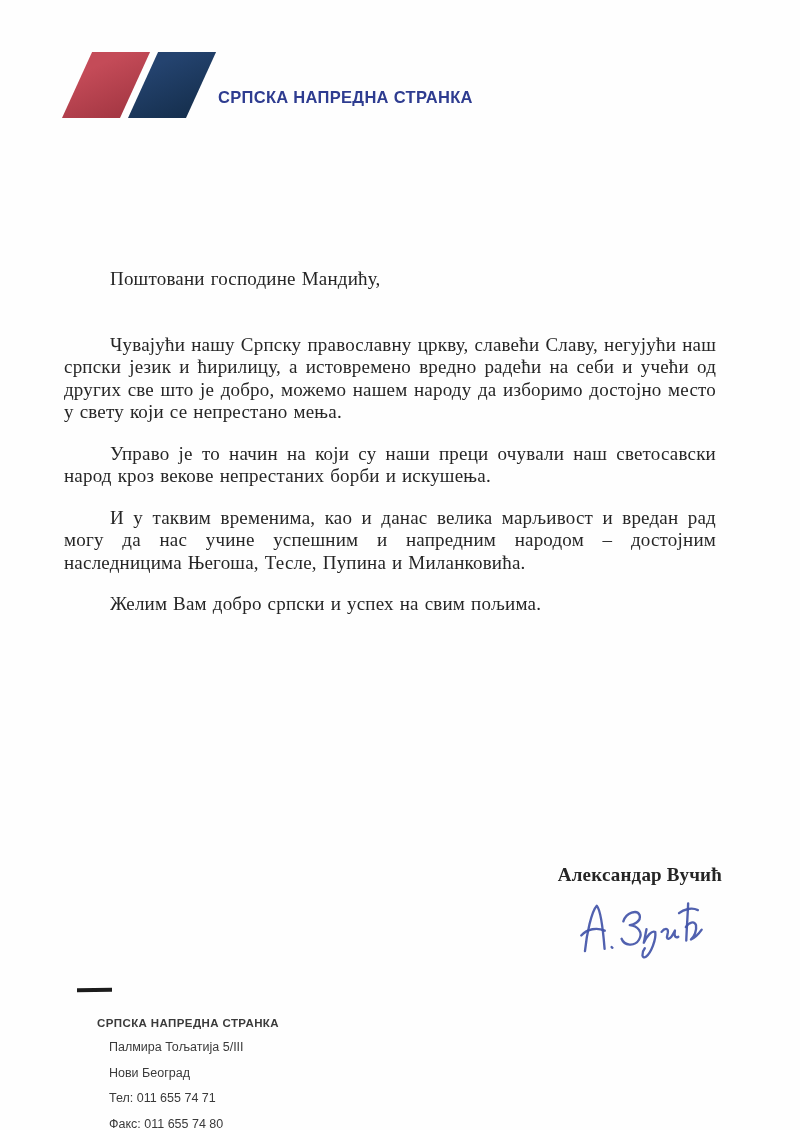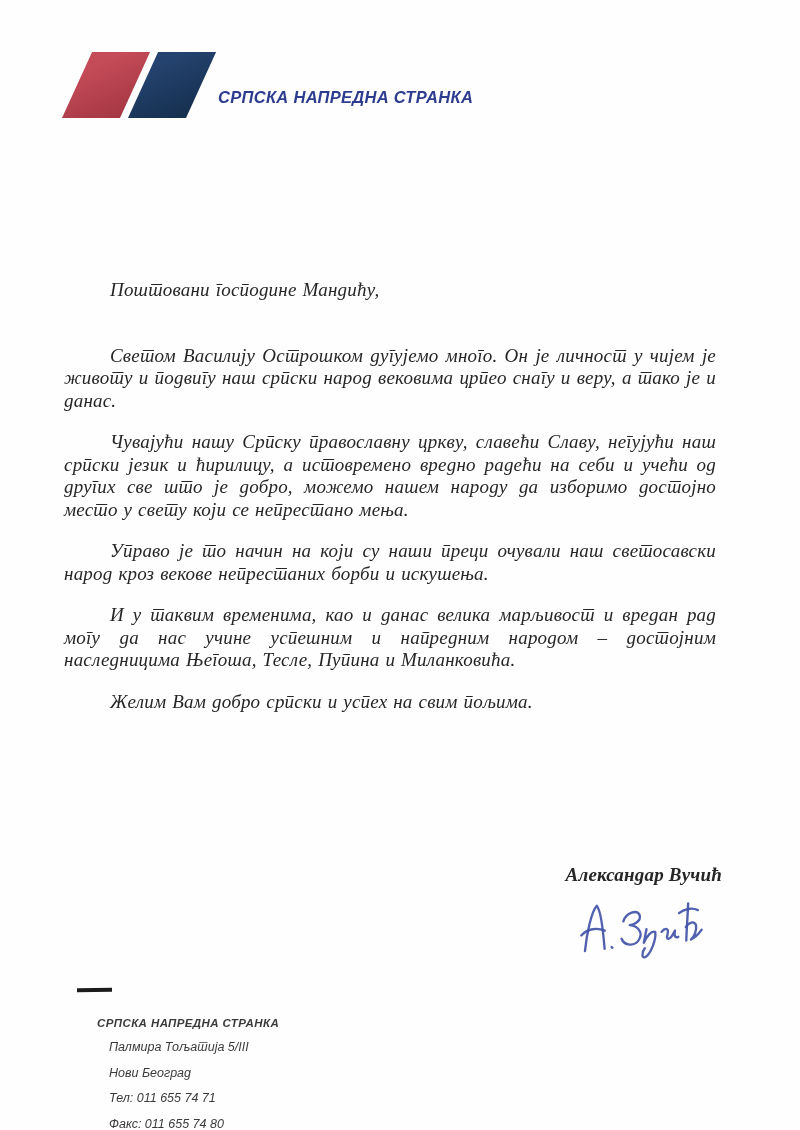--- a/index.html
+++ b/index.html
@@ -5,21 +5,20 @@
   html, body { margin: 0; padding: 0; background: #9a9a9a; }
   .page {
     position: relative;
     width: 800px;
     height: 1130px;
     margin: 0 auto;
     background: #fefefe;
     overflow: hidden;
     font-family: "Liberation Serif", "DejaVu Serif", serif;
     color: var(--body-text, #262626);
-    font-style: italic;
   }
 
   
   .letterhead { position: absolute; left: 0; top: 0; width: 100%; height: 140px; }
   .par {
     position: absolute;
     top: 52px;
     width: 58px;
     height: 66px;
     transform: skewX(-24.5deg);
@@ -42,21 +41,21 @@
     font-size: 16.5px;
     letter-spacing: 0.3px;
     color: var(--logo-text, #2e3c90);
     white-space: nowrap;
   }
 
   
   .letter {
     position: absolute;
     left: 64px;
-    top: 279px;
+    top: 268px;
     width: 652px;
     font-size: 19px;
     line-height: 22.5px;
     letter-spacing: 0.2px;
     word-spacing: 1px;
   }
   .letter p { margin: 0 0 19px; text-indent: 46px; text-align: justify; }
   .letter p.salutation { margin-bottom: 43px; text-align: left; }
 
   
@@ -117,21 +116,20 @@
 <div class="page">
 
   <div class="letterhead">
     <div class="par red"></div>
     <div class="par blue"></div>
     <div class="wordmark">СРПСКА НАПРЕДНА СТРАНКА</div>
   </div>
 
   <div class="letter">
     <p class="salutation">Поштовани господине Мандићу,</p>
-    <p class="para">Светом Василију Острошком дугујемо много. Он је личност у чијем је животу и подвигу наш српски народ вековима црпео снагу и веру, а тако је и данас.</p>
     <p class="para">Чувајући нашу Српску православну цркву, славећи Славу, негујући наш српски језик и ћирилицу, а истовремено вредно радећи на себи и учећи од других све што је добро, можемо нашем народу да изборимо достојно место у свету који се непрестано мења.</p>
     <p class="para">Управо је то начин на који су наши преци очували наш светосавски народ кроз векове непрестаних борби и искушења.</p>
     <p class="para">И у таквим временима, као и данас велика марљивост и вредан рад могу да нас учине успешним и напредним народом – достојним наследницима Његоша, Тесле, Пупина и Миланковића.</p>
     <p class="para">Желим Вам добро српски и успех на свим пољима.</p>
   </div>
 
   <div class="signature-name">Александар Вучић</div>
 
   <svg class="signature-svg" viewBox="0 0 165 82" aria-hidden="true">
     <path d="M13,66 C16,44 23,16 30,9 C35,15 37,42 38,64"></path>

